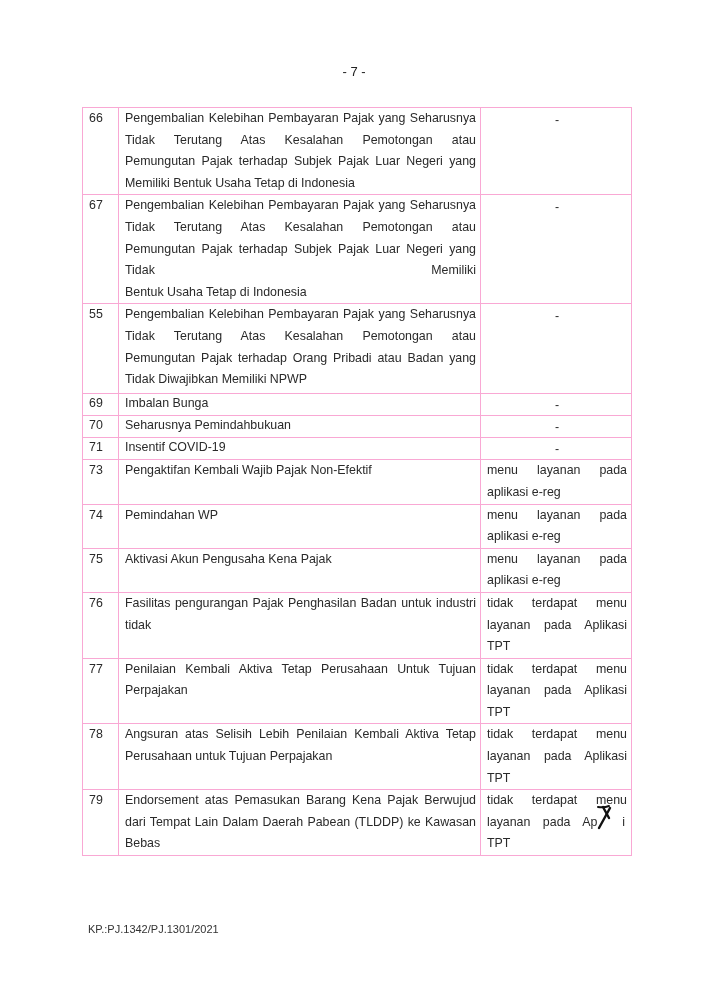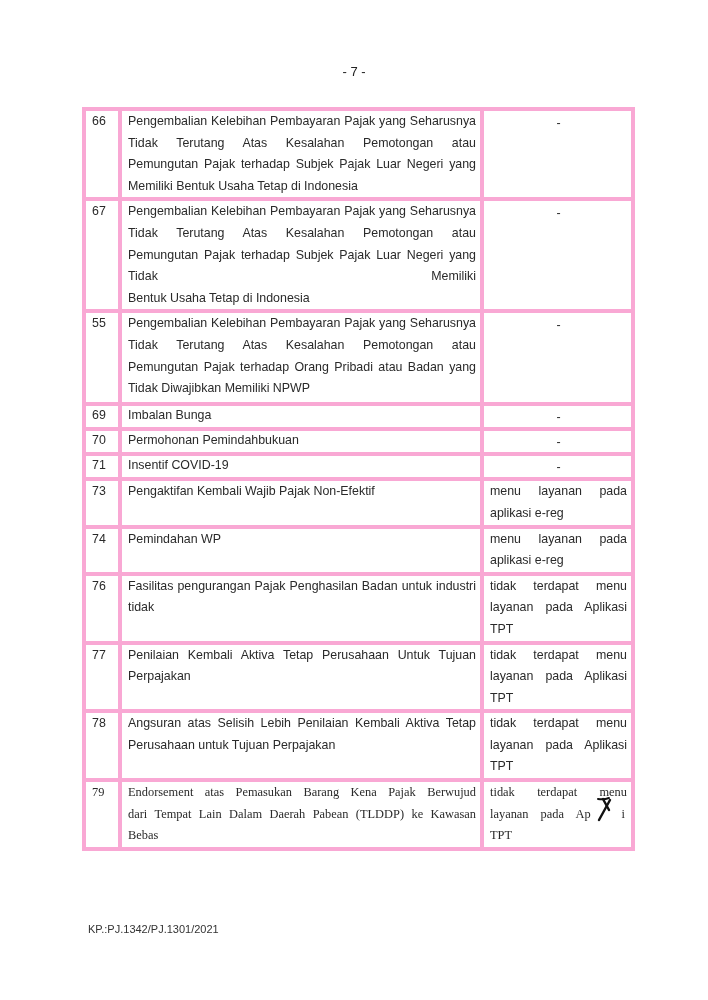--- a/index.html
+++ b/index.html
@@ -28,21 +28,21 @@
       position: absolute;
       top: 107px;
       left: 82px;
       width: 549px;
       border-collapse: collapse;
       table-layout: fixed;
       font-size: 12.4px;
       line-height: 21.6px;
     }
     table.doc-table td {
-      border: 4px solid #f9a8d4;
+      border: 1px solid #f9a8d4;
       vertical-align: top;
       padding: 0 4px 0 6px;
     }
     col.c-no { width: 36px; }
     col.c-desc { width: 362px; }
     col.c-note { width: 151px; }
     td.no {
       padding-left: 6px;
       padding-top: 0;
     }
@@ -93,21 +93,21 @@
       font-size: 11px;
       color: #333;
       text-align: center;
     }
     tr.r66 td { height: 86px; }
     tr.r67 td { height: 103px; margin-left: 44px; }
     tr.r68 td { height: 89px; }
     tr.r69 td, tr.r70 td, tr.r71 td { height: 20px; line-height: 19px; margin-left: 29px; }
     tr.r72 td, tr.r73 td, tr.r74 td, tr.r75 td { height: 43px; }
     tr.r76 td, tr.r77 td, tr.r78 td { height: 63px; }
-    tr.r79 td { height: 65px; font-family: Liberation Serif, serif; }
+    tr.r79 td { height: 65px; }
   </style>
 </head>
 <body>
 
 <div class="page-number">- 7 -</div>
 
 <table class="doc-table">
   <colgroup>
     <col class="c-no">
     <col class="c-desc">
@@ -161,21 +161,21 @@
         <span class="line">Imbalan Bunga</span>
       </td>
       <td class="note dash">
         <span class="dash-mark">-</span>
       </td>
     </tr>
 
     <tr class="r70">
       <td class="no">70</td>
       <td class="desc">
-        <span class="line">Permohonan Pemindahbukuan</span>
+        <span class="line">Seharusnya Pemindahbukuan</span>
       </td>
       <td class="note dash">
         <span class="dash-mark">-</span>
       </td>
     </tr>
 
     <tr class="r71">
       <td class="no">71</td>
       <td class="desc">
         <span class="line">Insentif COVID-19</span>
@@ -201,20 +201,30 @@
       <td class="no">74</td>
       <td class="desc">
         <span class="line">Pemindahan WP</span>
       </td>
       <td class="note">
         <span class="line j">menu layanan pada</span>
         <span class="line">aplikasi e-reg</span>
       </td>
     </tr>
 
+    <tr class="r75">
+      <td class="no">75</td>
+      <td class="desc">
+        <span class="line">Aktivasi Akun Pengusaha Kena Pajak</span>
+      </td>
+      <td class="note">
+        <span class="line j">menu layanan pada</span>
+        <span class="line">aplikasi e-reg</span>
+      </td>
+    </tr>
 
     <tr class="r76">
       <td class="no">76</td>
       <td class="desc">
         <span class="line j">Fasilitas pengurangan Pajak Penghasilan Badan untuk industri</span>
         <span class="line">tidak</span>
       </td>
       <td class="note">
         <span class="line j">tidak terdapat menu</span>
         <span class="line j">layanan pada Aplikasi</span>

